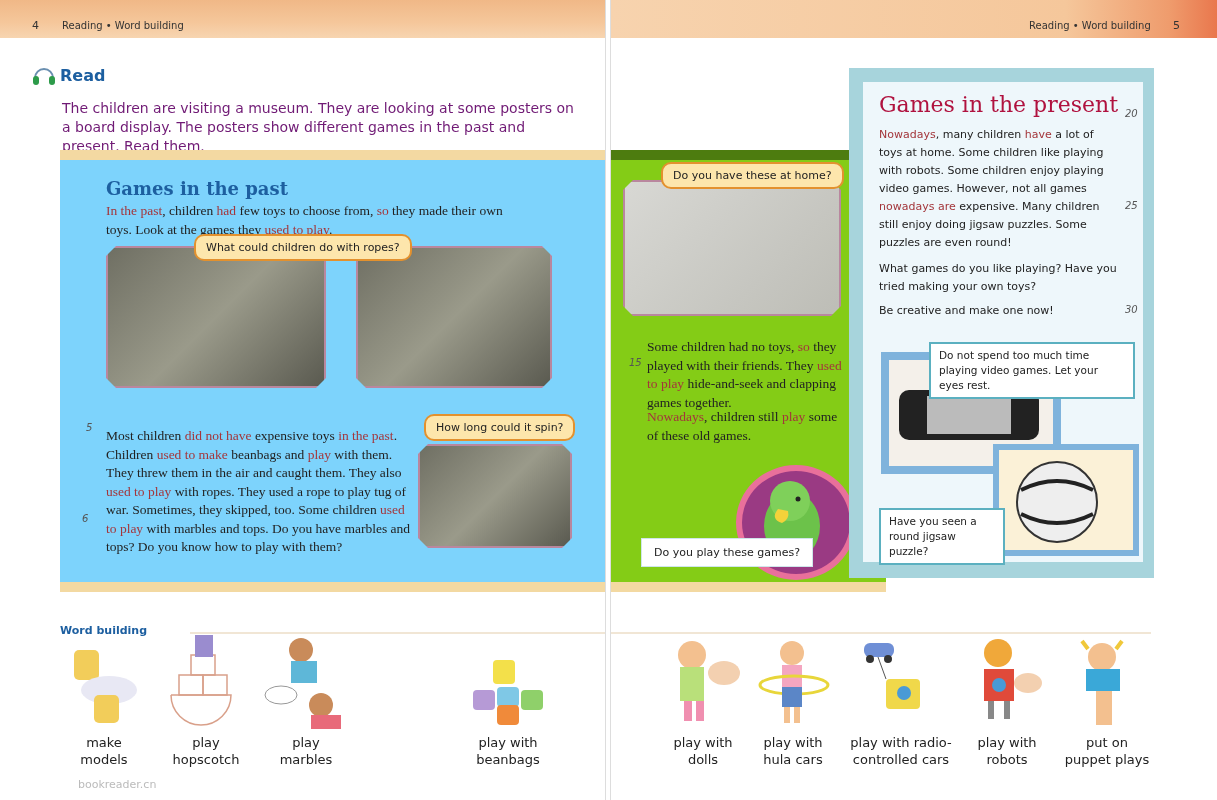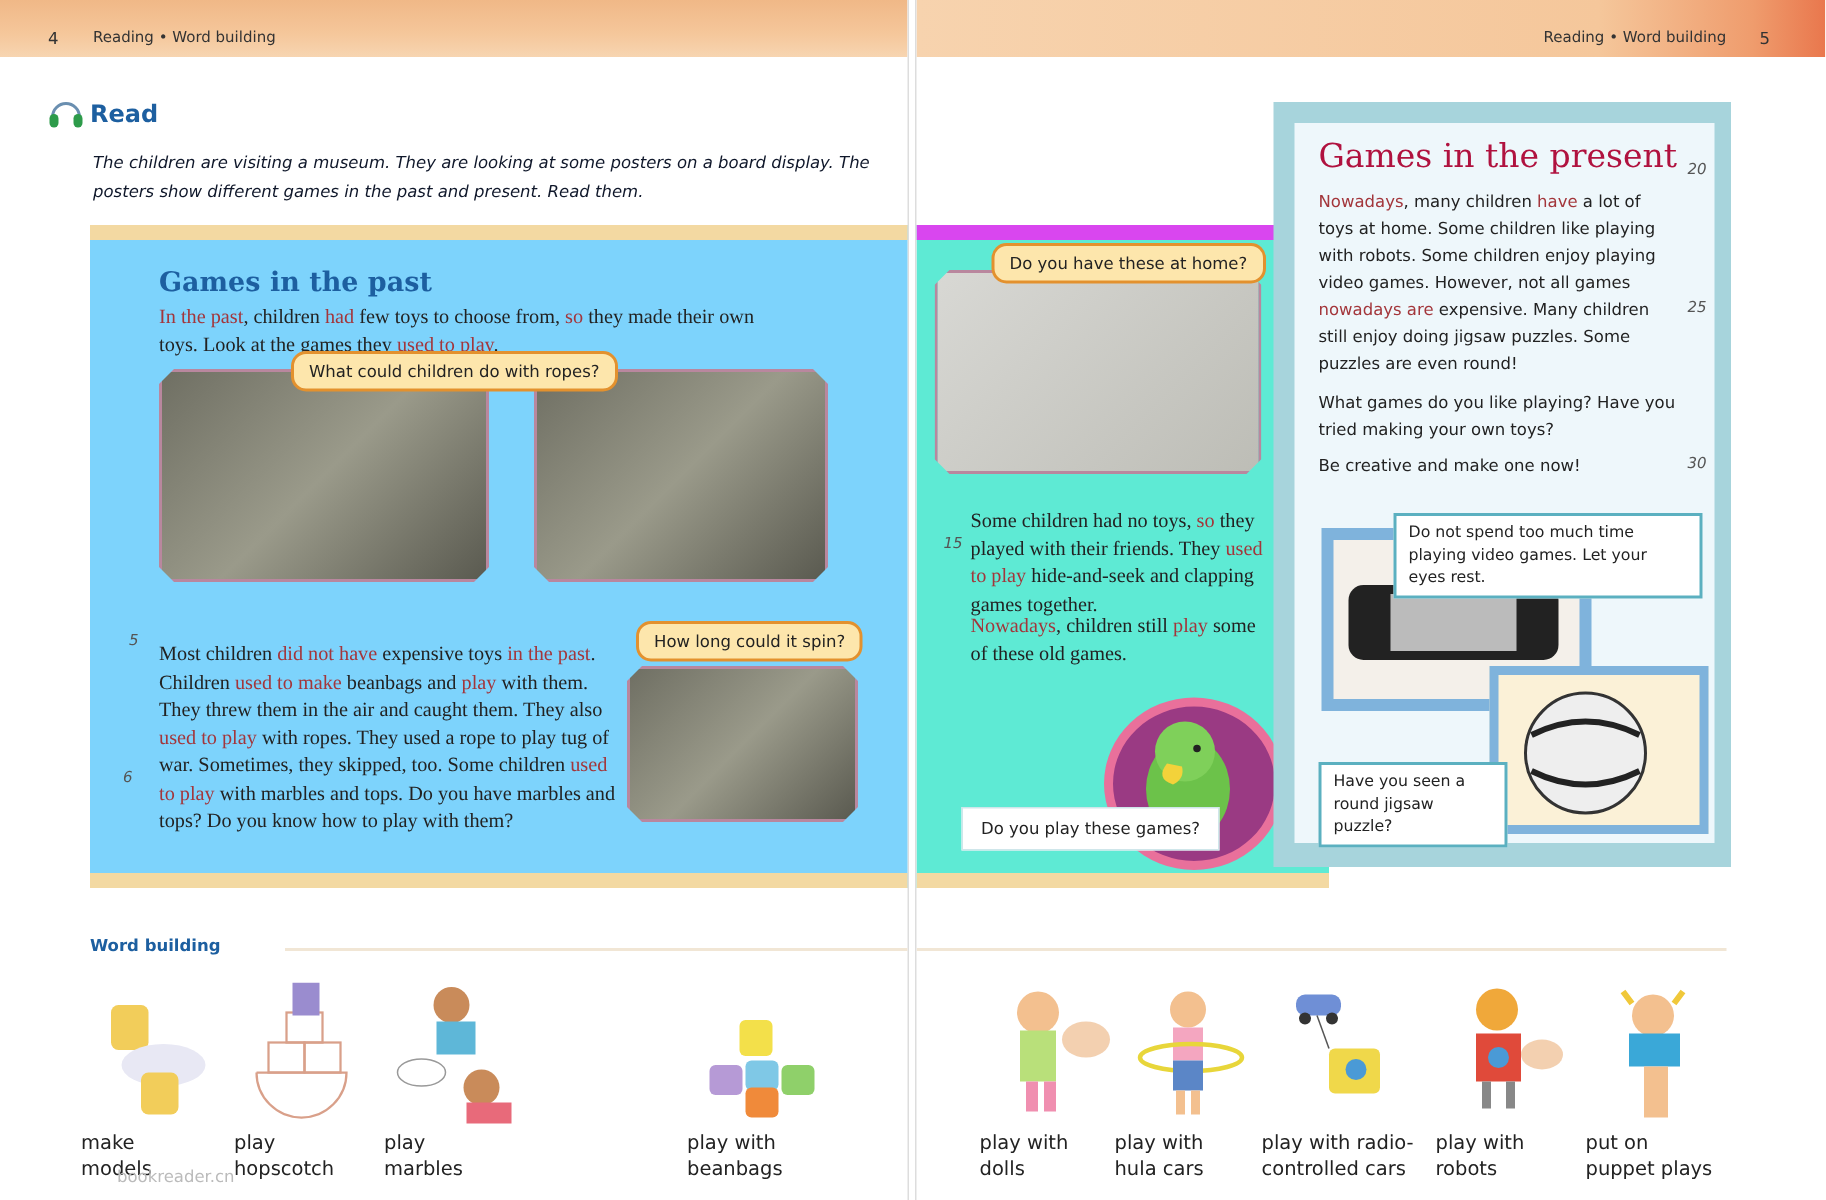--- a/index.html
+++ b/index.html
@@ -7,43 +7,43 @@
   .page { position: absolute; top: 0; height: 800px; background: #fff; overflow: hidden; }
   .page.left { left: 0; width: 606px; border-right: 1px solid #ddd; }
   .page.right { left: 610px; width: 607px; border-left: 1px solid #ddd; }
   .header-band { position: absolute; top: 0; left: 0; right: 0; height: 38px;
     background: linear-gradient(180deg, #f0b887 0%, #f5c79b 60%, #f7d5b1 100%); }
   .header-band.right-band { background: linear-gradient(90deg, #f7d3ae 0%, #f5c79b 75%, #ef9c6d 92%, #e9774d 100%); }
   .hdr-text { position: absolute; top: 20px; font-size: 10px; color: #333; font-family: "DejaVu Sans", sans-serif; }
   .pg-num { position: absolute; top: 19px; font-size: 11px; color: #333; }
   .read-title { position: absolute; left: 32px; top: 64px; display: flex; align-items: center; gap: 4px; text-align: right; }
   .read-title span.t { font-size: 16px; font-weight: bold; color: #1d5fa0; }
-  .intro { position: absolute; left: 62px; top: 99px; width: 520px; font-size: 11px; font-style: italic; line-height: 19px; color: #0f172a; }
+  .intro { position: absolute; left: 62px; top: 99px; width: 520px; font-size: 14px; line-height: 19px; color: #701a75; }
   .panel-past { position: absolute; left: 60px; top: 150px; width: 546px; height: 442px; background: #7dd3fc;
     border-top: 10px solid #f3d9a2; border-bottom: 10px solid #f3d9a2; }
-  .panel-past-r { position: absolute; left: 0; top: 150px; width: 275px; height: 442px; background: #5eead4;
-    border-top: 10px solid #d946ef; border-bottom: 10px solid #f3d9a2; }
+  .panel-past-r { position: absolute; left: 0; top: 150px; width: 275px; height: 442px; background: #84cc16;
+    border-top: 10px solid #4d7c0f; border-bottom: 10px solid #f3d9a2; }
   .h-past { position: absolute; left: 46px; top: 18px; font-family: "DejaVu Serif", serif; font-size: 18px; font-weight: bold; color: #1d5fa0; }
   .serif { font-family: "Liberation Serif", serif; font-size: 13.5px; line-height: 18.5px; color: #222; }
   .hl { color: #a3363b; }
   .p1 { position: absolute; left: 46px; top: 42px; width: 420px; }
   .photo { position: absolute; border: 2px solid #b9879e; background: linear-gradient(135deg,#6f6f63,#9a9a8a 50%,#5a5a50);
     clip-path: polygon(10px 0, calc(100% - 10px) 0, 100% 10px, 100% calc(100% - 10px), calc(100% - 10px) 100%, 10px 100%, 0 calc(100% - 10px), 0 10px); }
   .bubble { position: absolute; background: #fde6ac; border: 2px solid #e3912e; border-radius: 10px; font-size: 11px; padding: 5px 10px; color: #222; white-space: nowrap; }
   .p2 { position: absolute; left: 46px; top: 267px; width: 310px; }
   .lnum { position: absolute; font-size: 10px; font-style: italic; color: #555; }
   .p3 { position: absolute; left: 36px; top: 178px; width: 200px; }
   .present-box { position: absolute; left: 238px; top: 68px; width: 305px; height: 510px; background: #a7d4dc; }
   .present-inner { position: absolute; left: 14px; top: 14px; width: 280px; height: 480px; background: #eef7fb; }
   .h-present { position: absolute; left: 16px; top: 10px; font-family: "DejaVu Serif", serif; font-size: 22px; color: #b0123f; }
   .sans-p { font-family: "DejaVu Sans", sans-serif; font-size: 11px; line-height: 18px; color: #222; }
   .note { position: absolute; background: #fff; border: 2px solid #5bb0c0; font-size: 10.5px; padding: 4px 8px; line-height: 15px; color: #222; }
   .wb-title { position: absolute; left: 60px; top: 624px; font-size: 11px; font-weight: bold; color: #1d5fa0; }
   .wb-line { position: absolute; top: 632px; height: 2px; background: #f1e6d5; }
-  .wb-item { position: absolute; top: 655px; width: 100px; }
+  .wb-item { position: absolute; top: 635px; width: 100px; text-align: center; }
   .wb-img { width: 90px; height: 95px; margin: 0 auto; position: relative; }
   .wb-label { font-size: 13px; line-height: 17px; color: #222; margin-top: 4px; }
   .parrot { position: absolute; left: 125px; top: 465px; width: 120px; height: 115px; border-radius: 50%; background: #9a3a83; border: 6px solid #e9709b; }
   .speech { position: absolute; left: 30px; top: 538px; background: #fff; border: 1px solid #cfe6ea; font-size: 11px; padding: 7px 12px; color: #222; }
   .watermark { position: absolute; left: 78px; top: 778px; font-size: 11px; color: #bbb; }
 </style>
 </head>
 <body>
 
 <div class="page left">

